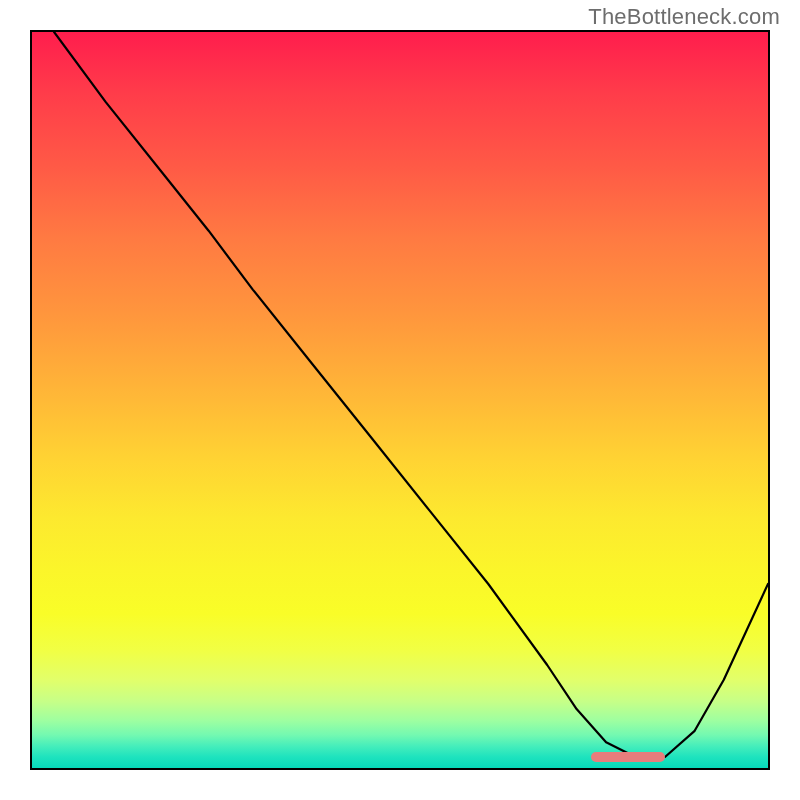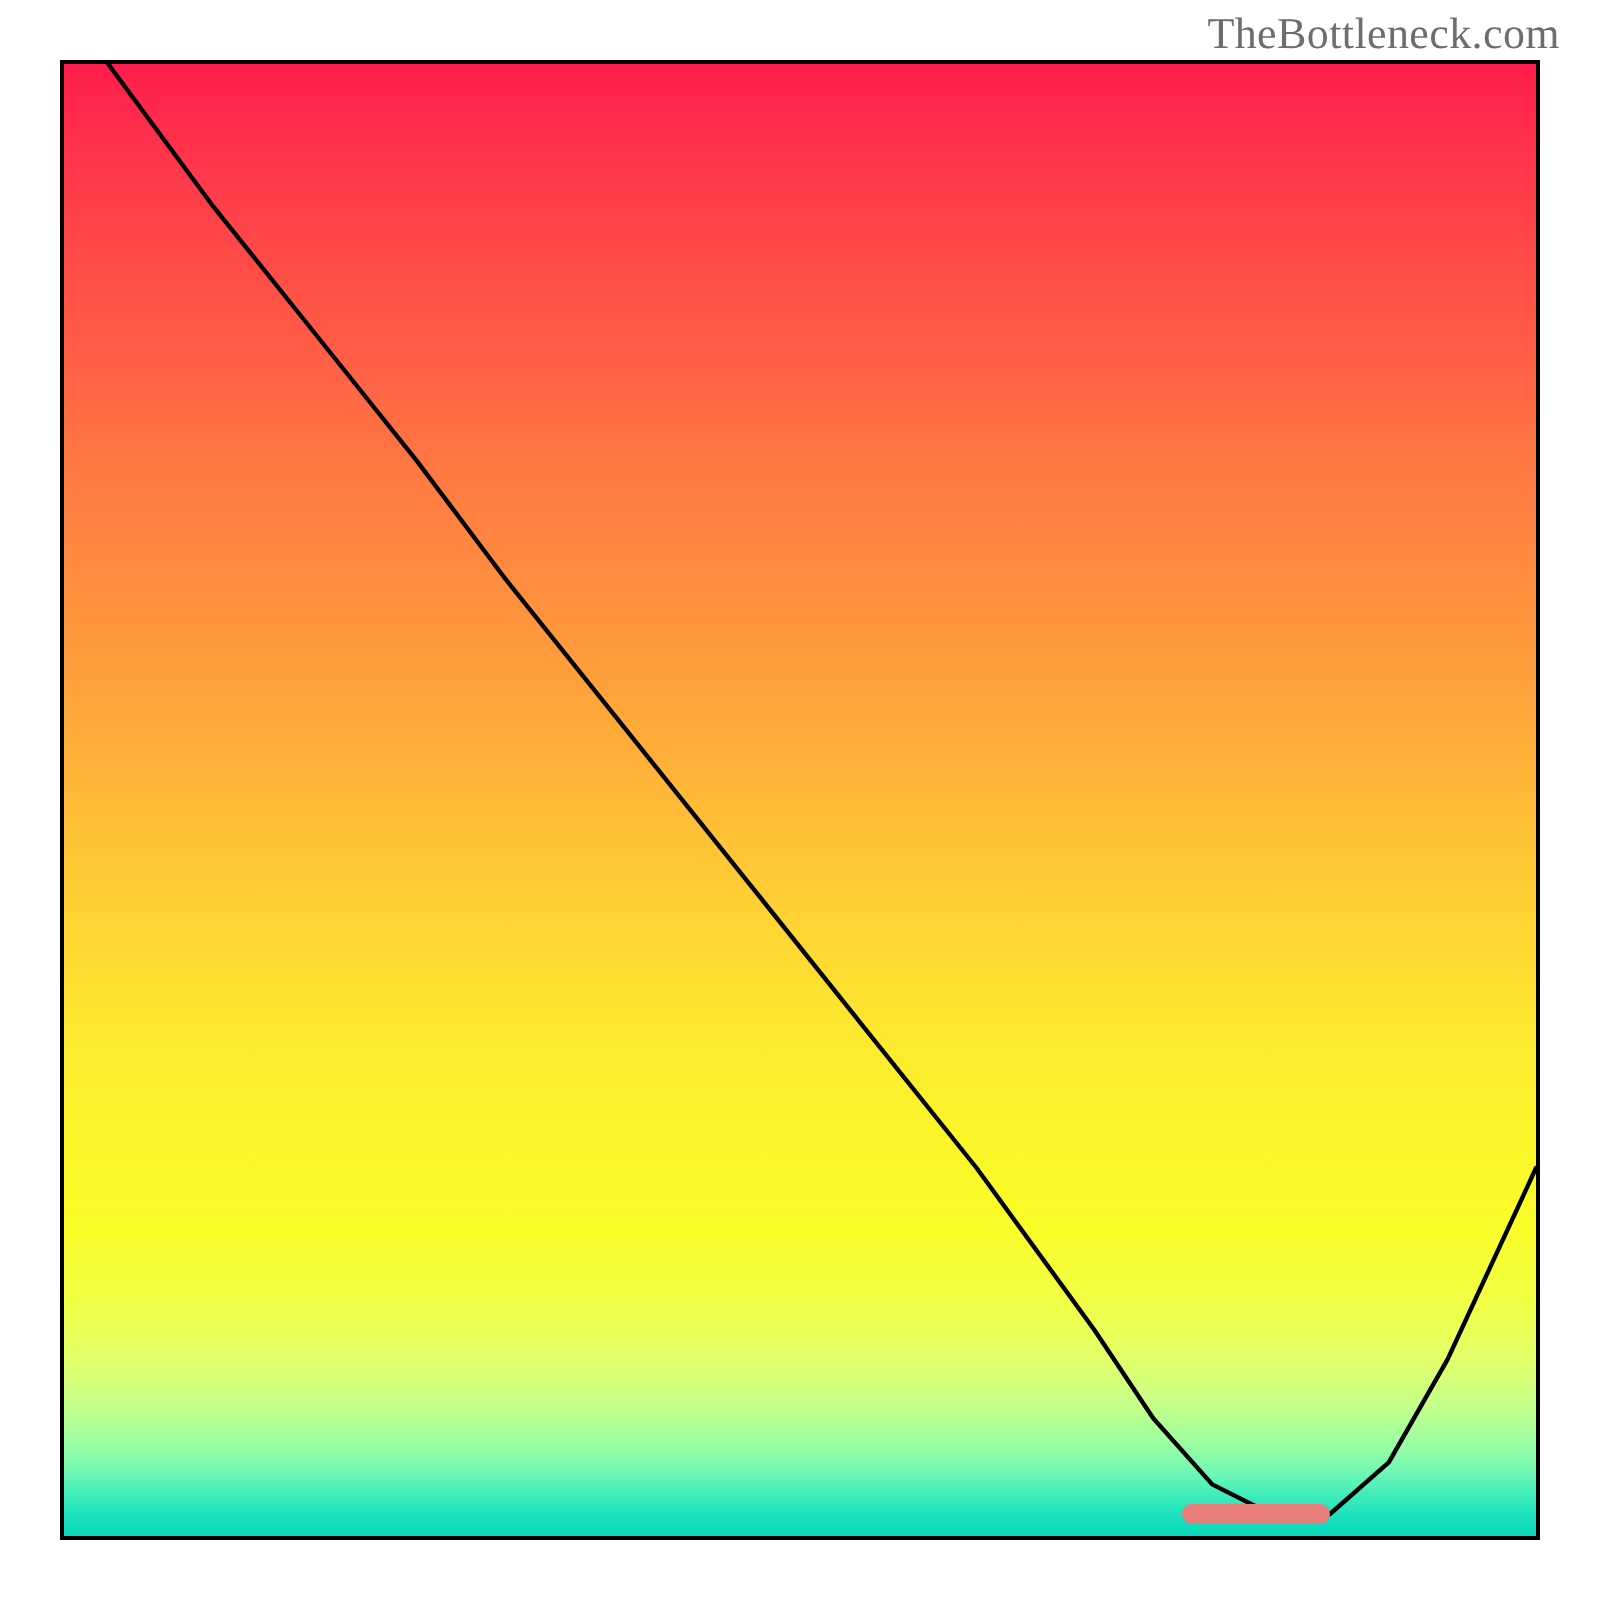--- a/index.html
+++ b/index.html
@@ -7,21 +7,20 @@
     padding: 0;
     width: 800px;
     height: 800px;
     background: #ffffff;
     font-family: Arial, Helvetica, sans-serif;
   }
   .container {
     position: relative;
     width: 800px;
     height: 800px;
-    font-family: Liberation Serif, serif;
   }
   .plot-area {
     position: absolute;
     top: 30px;
     left: 30px;
     width: 740px;
     height: 740px;
     border: 2px solid #000;
     box-sizing: border-box;
     overflow: hidden;

